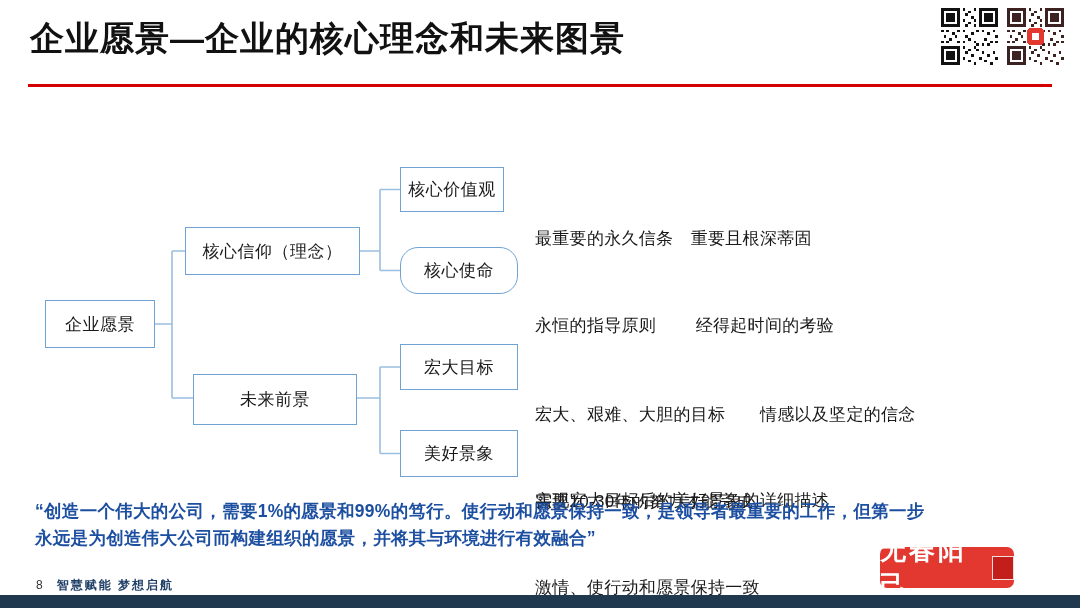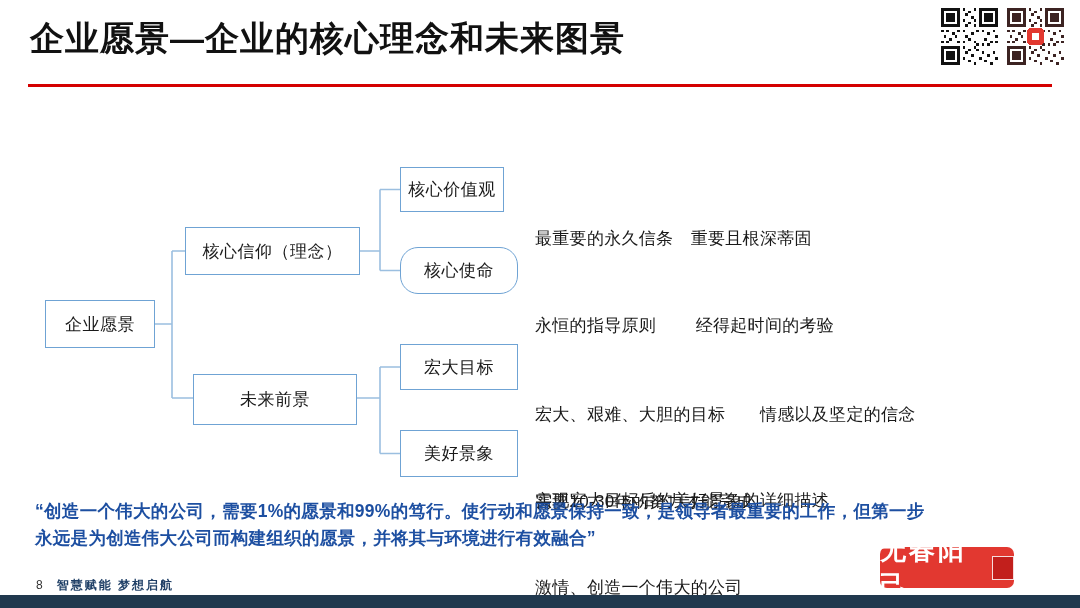--- a/index.html
+++ b/index.html
@@ -127,21 +127,21 @@
   </div>
 
 
   <div class="ann" style="left:535px; top:342px;">
     <div>宏大、艰难、大胆的目标　　情感以及坚定的信念</div>
     <div>需要10-30年的努力才能完成</div>
   </div>
 
   <div class="ann" style="left:535px; top:428px;">
     <div>实现宏大目标后的美好景象的详细描述</div>
-    <div>激情、创造一个伟大的公司</div>
+    <div>激情、使行动和愿景保持一致</div>
   </div>
 
   <div class="quote">
     <div>“创造一个伟大的公司，需要1%的愿景和99%的笃行。使行动和愿景保持一致，是领导者最重要的工作，但第一步</div>
     <div>永远是为创造伟大公司而构建组织的愿景，并将其与环境进行有效融合”</div>
   </div>
 
   <div class="footer-line">
     <span class="page-num">8</span>
     <span class="slogan">智慧赋能 梦想启航</span>

